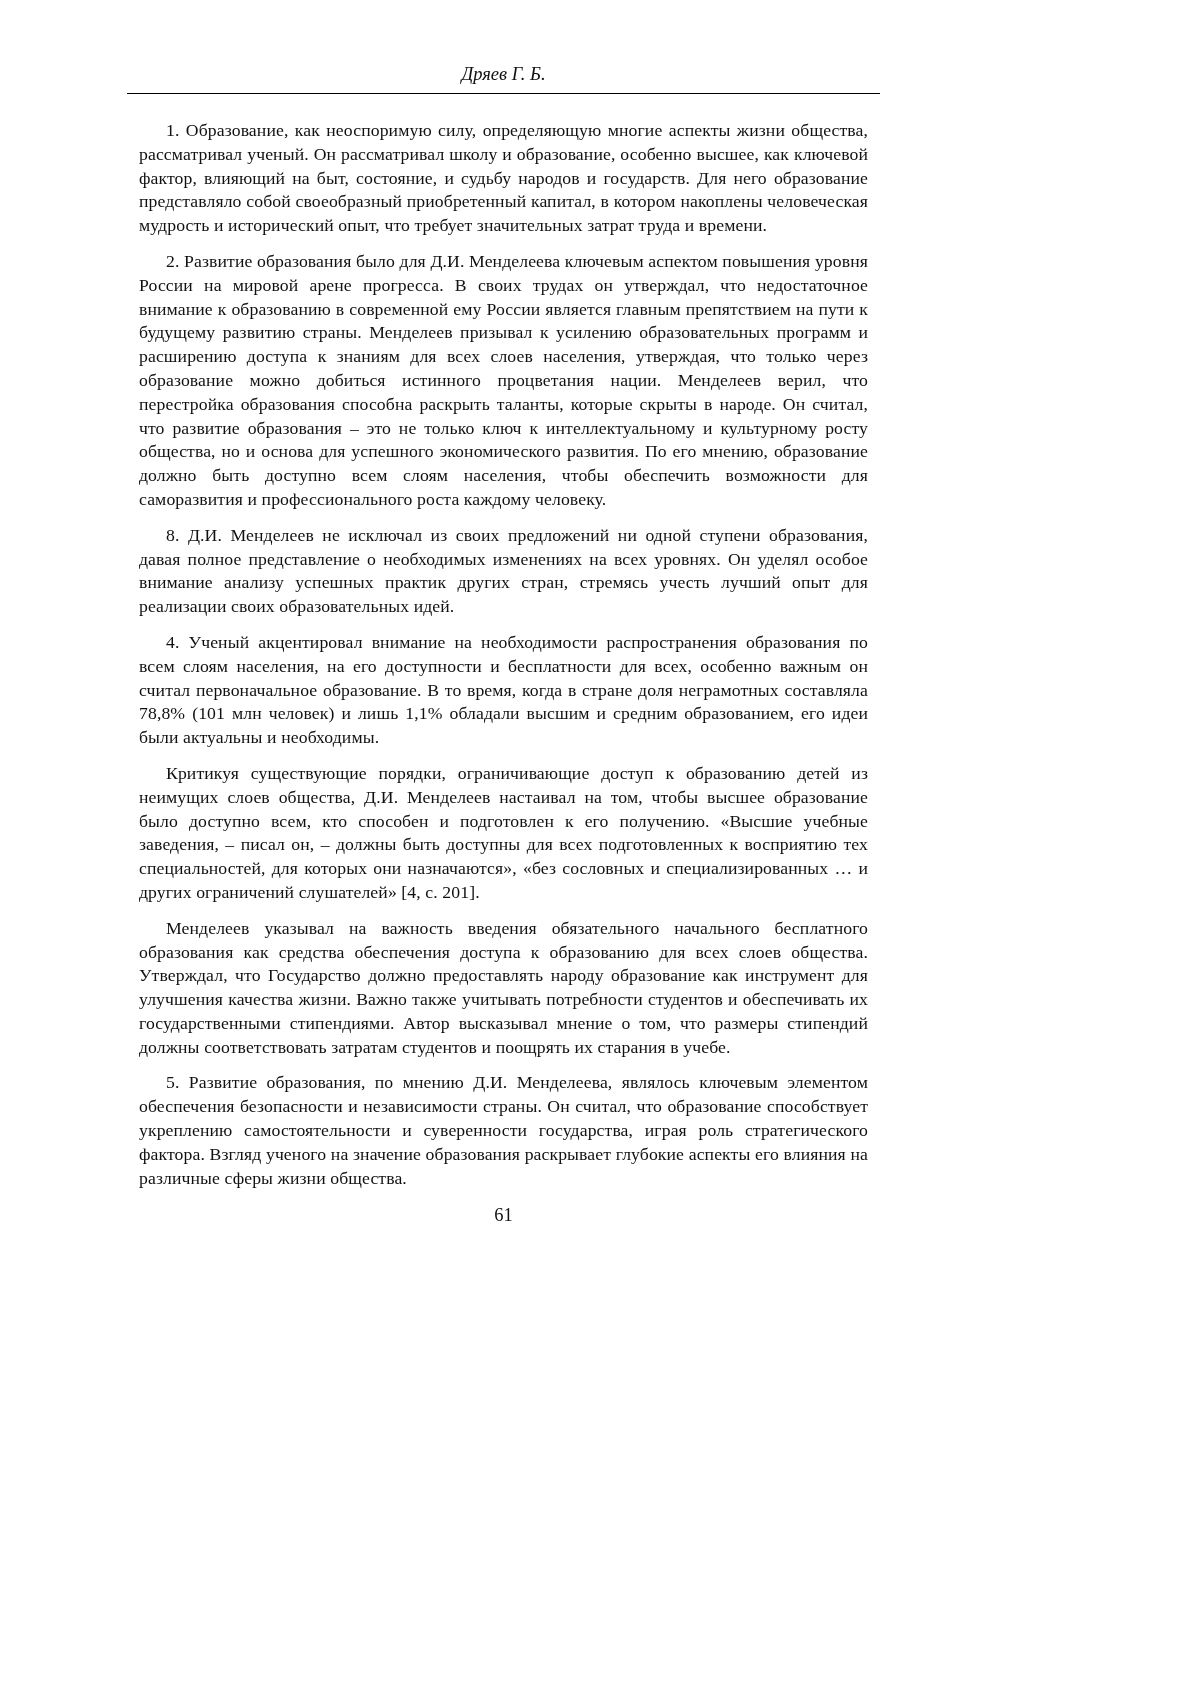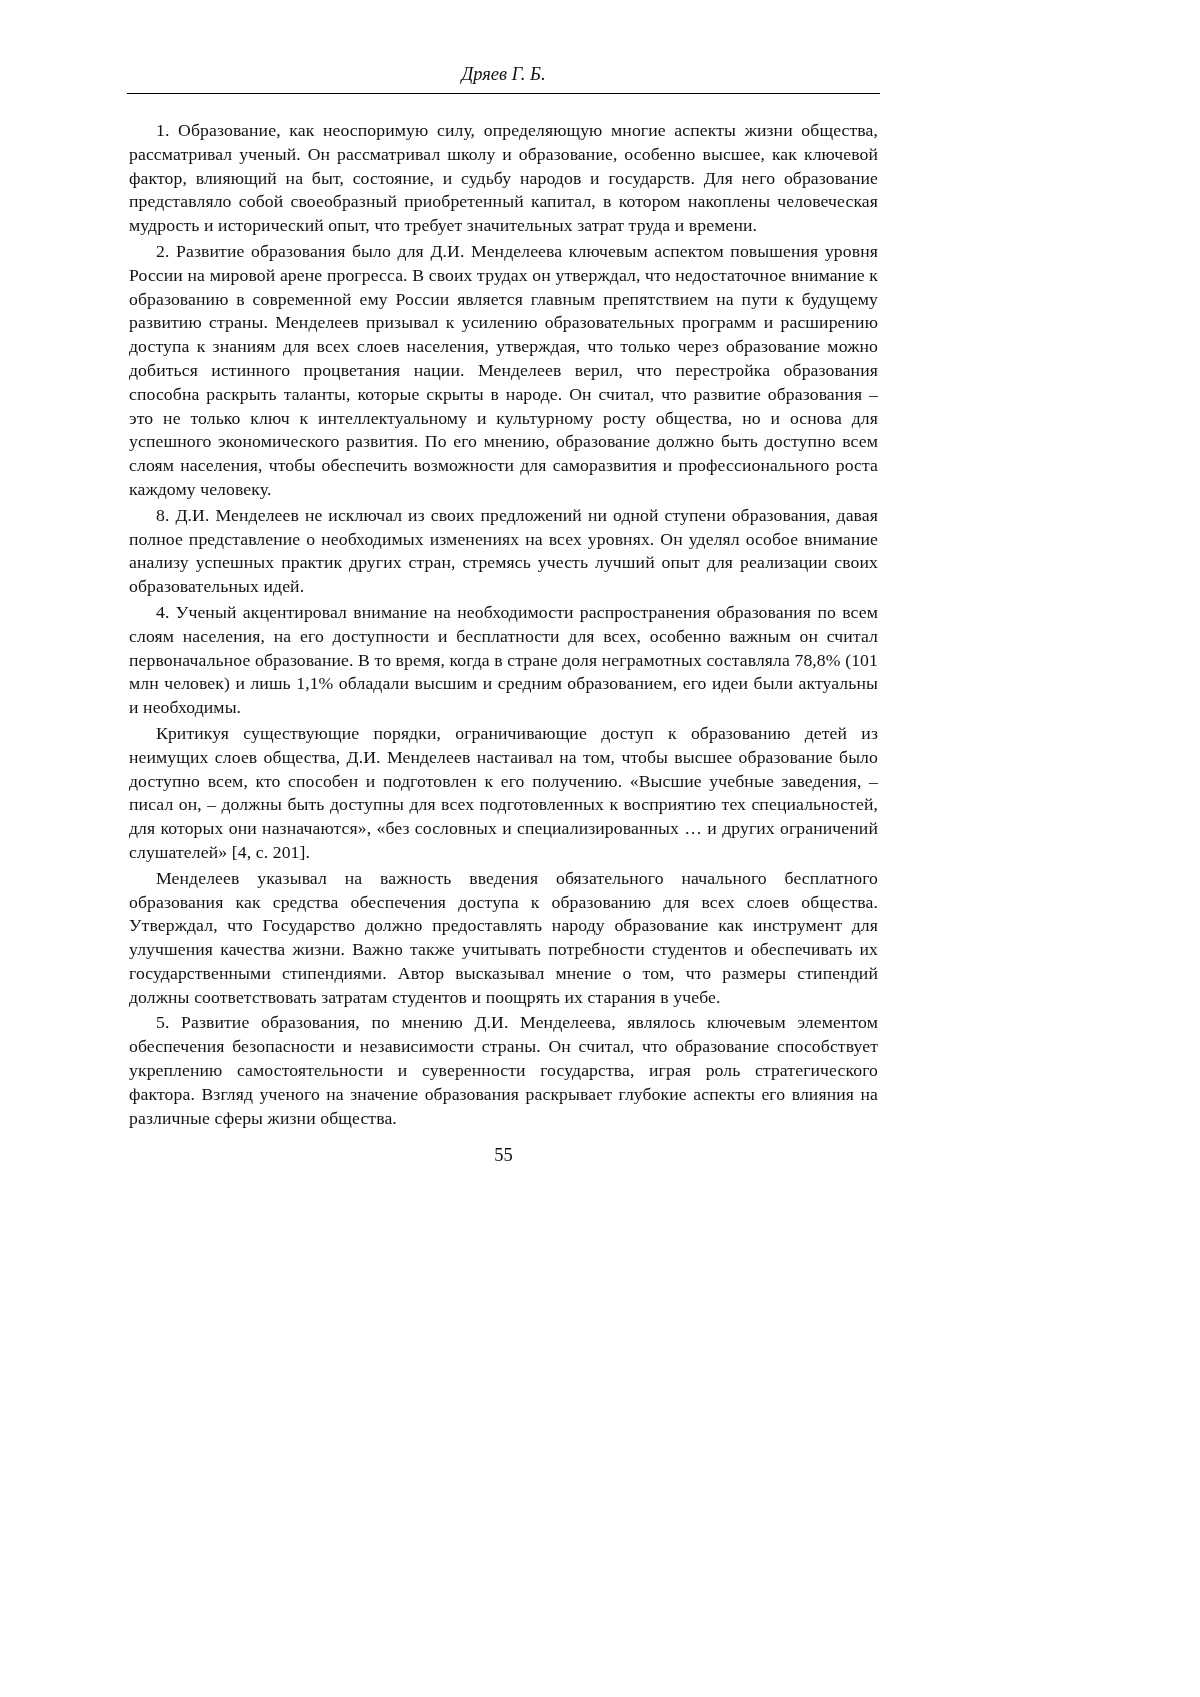--- a/index.html
+++ b/index.html
@@ -35,21 +35,21 @@
     margin: 0 0 0 0;
   }
   .body-text {
     margin-top: 25px;
     font-size: 17.7px;
     line-height: 23.8px;
     text-align: justify;
     letter-spacing: 0.1px;
   }
   .body-text p {
-    margin: 2px;
+    margin: 12px;
     padding: 0;
     text-indent: 27px;
   }
   .page-number {
     text-align: center;
     font-size: 18.5px;
     margin-top: 15px;
   }
 </style>
 </head>
@@ -67,17 +67,17 @@
       <p>1. Образование, как неоспоримую силу, определяющую многие аспекты жизни общества, рассматривал ученый. Он рассматривал школу и образование, особенно высшее, как ключевой фактор, влияющий на быт, состояние, и судьбу народов и государств. Для него образование представляло собой своеобразный приобретенный капитал, в котором накоплены человеческая мудрость и исторический опыт, что требует значительных затрат труда и времени.</p>
       <p>2. Развитие образования было для Д.И. Менделеева ключевым аспектом повышения уровня России на мировой арене прогресса. В своих трудах он утверждал, что недостаточное внимание к образованию в современной ему России является главным препятствием на пути к будущему развитию страны. Менделеев призывал к усилению образовательных программ и расширению доступа к знаниям для всех слоев населения, утверждая, что только через образование можно добиться истинного процветания нации. Менделеев верил, что перестройка образования способна раскрыть таланты, которые скрыты в народе. Он считал, что развитие образования – это не только ключ к интеллектуальному и культурному росту общества, но и основа для успешного экономического развития. По его мнению, образование должно быть доступно всем слоям населения, чтобы обеспечить возможности для саморазвития и профессионального роста каждому человеку.</p>
       <p>8. Д.И. Менделеев не исключал из своих предложений ни одной ступени образования, давая полное представление о необходимых изменениях на всех уровнях. Он уделял особое внимание анализу успешных практик других стран, стремясь учесть лучший опыт для реализации своих образовательных идей.</p>
       <p>4. Ученый акцентировал внимание на необходимости распространения образования по всем слоям населения, на его доступности и бесплатности для всех, особенно важным он считал первоначальное образование. В то время, когда в стране доля неграмотных составляла 78,8% (101 млн человек) и лишь 1,1% обладали высшим и средним образованием, его идеи были актуальны и необходимы.</p>
       <p>Критикуя существующие порядки, ограничивающие доступ к образованию детей из неимущих слоев общества, Д.И. Менделеев настаивал на том, чтобы высшее образование было доступно всем, кто способен и подготовлен к его получению. «Высшие учебные заведения, – писал он, – должны быть доступны для всех подготовленных к восприятию тех специальностей, для которых они назначаются», «без сословных и специализированных … и других ограничений слушателей» [4, с. 201].</p>
       <p>Менделеев указывал на важность введения обязательного начального бесплатного образования как средства обеспечения доступа к образованию для всех слоев общества. Утверждал, что Государство должно предоставлять народу образование как инструмент для улучшения качества жизни. Важно также учитывать потребности студентов и обеспечивать их государственными стипендиями. Автор высказывал мнение о том, что размеры стипендий должны соответствовать затратам студентов и поощрять их старания в учебе.</p>
       <p>5. Развитие образования, по мнению Д.И. Менделеева, являлось ключевым элементом обеспечения безопасности и независимости страны. Он считал, что образование способствует укреплению самостоятельности и суверенности государства, играя роль стратегического фактора. Взгляд ученого на значение образования раскрывает глубокие аспекты его влияния на различные сферы жизни общества.</p>
     </main>
 
     <footer>
-      <div class="page-number">55</div>
+      <div class="page-number">61</div>
     </footer>
 
   </div>
 </div>
 
 </body></html>

